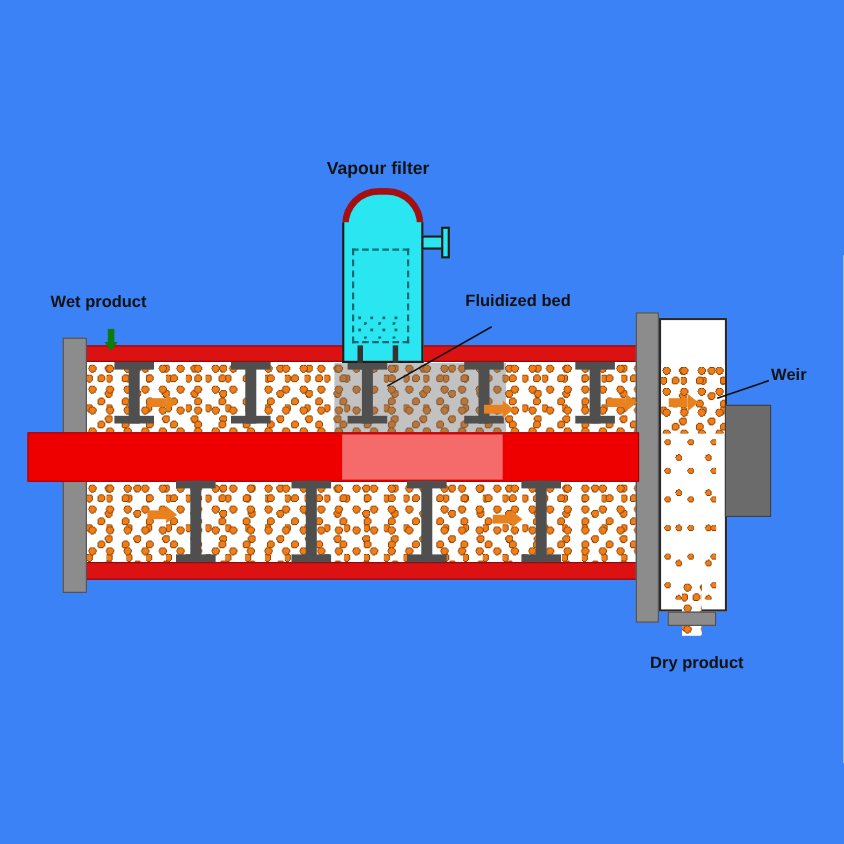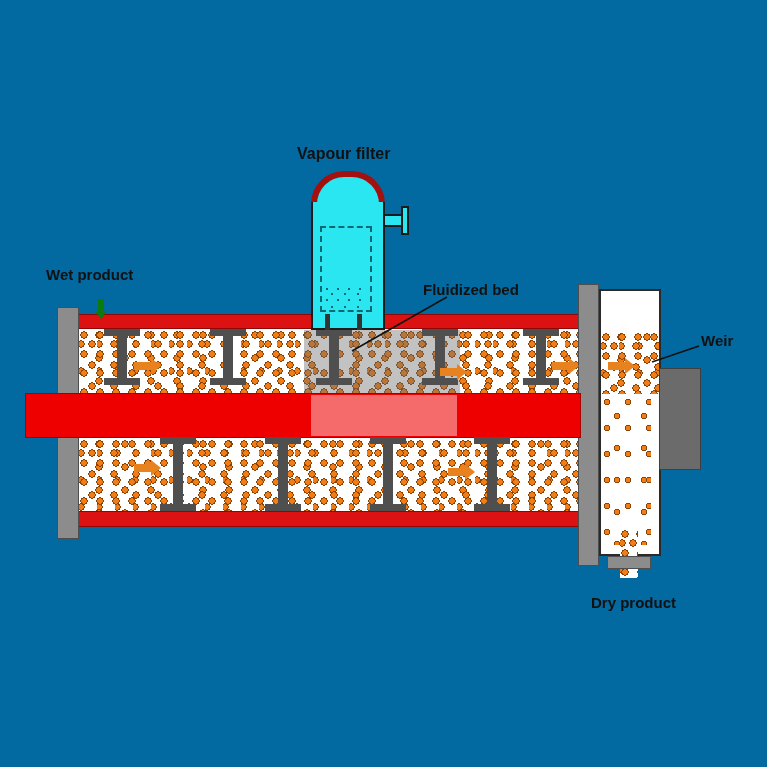--- a/index.html
+++ b/index.html
@@ -1,17 +1,17 @@
 <!DOCTYPE html>
 <html><head>
 <meta charset="utf-8">
 <style>
   html,body{margin:0;padding:0;background:#fff;}
   #canvas{
-    position:relative;width:767px;height:767px;background:#0369a1;overflow:hidden;
+    position:relative;width:767px;height:767px;background:#3b82f6;overflow:hidden;
     font-family:"Liberation Sans", sans-serif;color:#111;
   }
   .abs{position:absolute;box-sizing:border-box;}
 
   
   .wall{background:#dc1212;border:1px solid #8d0707;}
   #top-wall{left:66px;top:314px;width:514px;height:15px;}
   #bottom-wall{left:66px;top:511px;width:514px;height:16px;}
 
   
@@ -89,21 +89,21 @@
 
   
   #inlet-stem{left:98px;top:299px;width:6px;height:12px;background:#0c7a0c;}
   #inlet-head{left:95px;top:311px;width:0;height:0;
     border-left:6px solid transparent;border-right:6px solid transparent;border-top:8px solid #0c7a0c;}
 
   
   .lbl{position:absolute;font-weight:bold;font-size:15px;white-space:nowrap;}
   #lbl-vapour-filter{left:297px;top:145px;font-size:16px;}
   #lbl-wet-product{left:46px;top:266px;}
-  #lbl-fluidized-bed{left:423px;top:281px;}
+  #lbl-fluidized-bed{left:423px;top:265px;}
   #lbl-weir{left:701px;top:332px;}
   #lbl-dry-product{left:591px;top:594px;}
 
   #leader-lines{left:0;top:0;pointer-events:none;}
 </style>
 </head>
 <body>
 
 <div id="canvas">
 

